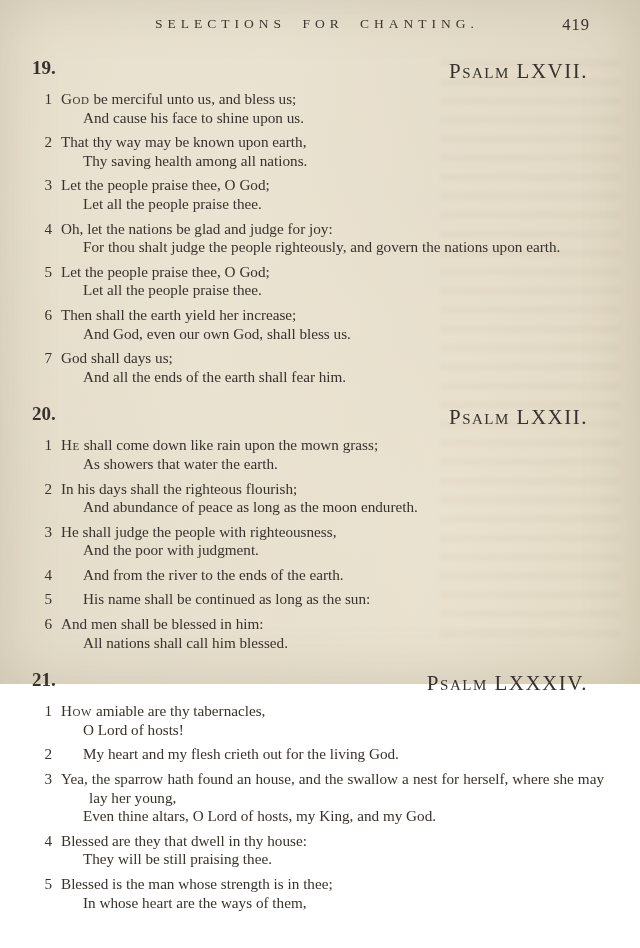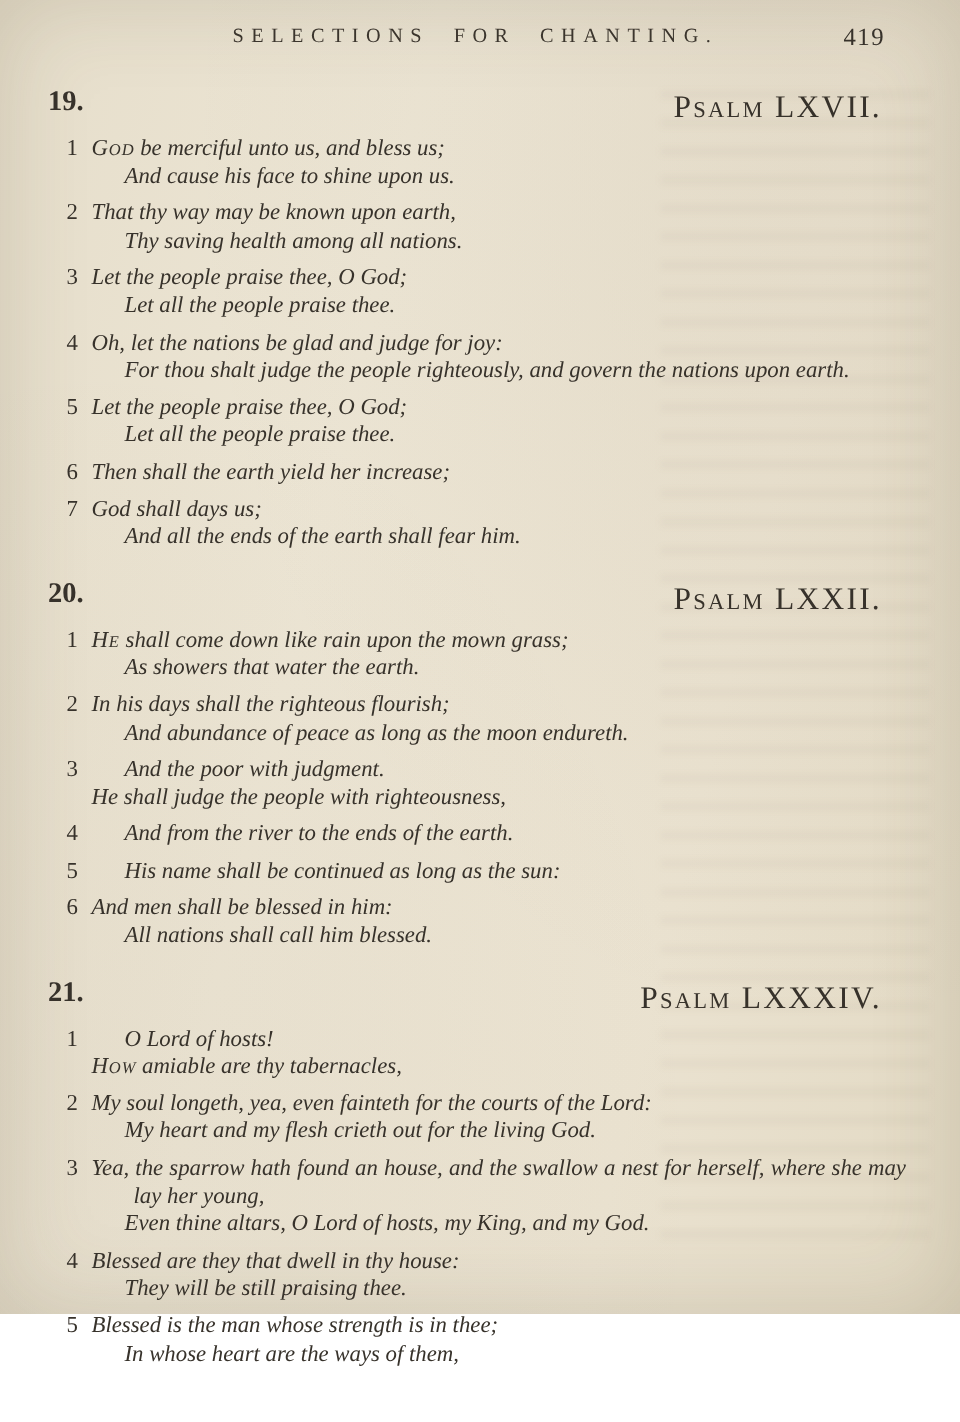--- a/index.html
+++ b/index.html
@@ -8,21 +8,21 @@
   }
   body {
     width: 640px;
     height: 948px;
     overflow: hidden;
     font-family: "Liberation Serif", "DejaVu Serif", serif;
   }
   .page {
     position: relative;
     width: 640px;
-    height: 876px;
+    height: 684px;
     box-sizing: border-box;
     padding: 16px 36px 0 30px;
     background:
       radial-gradient(ellipse at 85% 10%, rgba(120,100,70,0.06), rgba(0,0,0,0) 55%),
       radial-gradient(ellipse at 10% 90%, rgba(120,100,70,0.05), rgba(0,0,0,0) 50%),
       linear-gradient(103deg, #e6decb 0%, #ece5d4 35%, #eae2d0 70%, #e2d9c3 100%);
     color: #37322b;
     box-shadow: inset 0 0 60px rgba(90, 75, 50, 0.18);
   }
   
@@ -90,21 +90,21 @@
     margin-bottom: 6px;
     font-size: 15.2px;
     line-height: 18.6px;
   }
   .verse-number {
     flex: none;
     width: 22px;
     text-align: right;
     margin-right: 9px;
   }
-  .verse-lines { flex: 1; min-width: 0; font-style: italic; }
+  .verse-lines { flex: 1; min-width: 0; }
   .verse-line {
     padding-left: 28px;
     text-indent: -28px;
     text-align: justify;
   }
   .verse-line.cont { margin-left: 22px; }
   .lead {
     font-variant: small-caps;
     letter-spacing: 0.6px;
   }
@@ -155,20 +155,21 @@
           <span class="verse-number">5</span>
           <div class="verse-lines">
             <div class="verse-line first">Let the people praise thee, O God;</div>
             <div class="verse-line cont">Let all the people praise thee.</div>
           </div>
         </div>
         <div class="verse">
           <span class="verse-number">6</span>
           <div class="verse-lines">
             <div class="verse-line first">Then shall the earth yield her increase;</div>
+            <div class="verse-line cont">And God, even our own God, shall bless us.</div>
           </div>
         </div>
         <div class="verse">
           <span class="verse-number">7</span>
           <div class="verse-lines">
             <div class="verse-line first">God shall days us;</div>
             <div class="verse-line cont">And all the ends of the earth shall fear him.</div>
           </div>
         </div>
       </section>
@@ -187,22 +188,22 @@
         <div class="verse">
           <span class="verse-number">2</span>
           <div class="verse-lines">
             <div class="verse-line first">In his days shall the righteous flourish;</div>
             <div class="verse-line cont">And abundance of peace as long as the moon endureth.</div>
           </div>
         </div>
         <div class="verse">
           <span class="verse-number">3</span>
           <div class="verse-lines">
+            <div class="verse-line first">He shall judge the people with righteousness,</div>
             <div class="verse-line cont">And the poor with judgment.</div>
-            <div class="verse-line first">He shall judge the people with righteousness,</div>
           </div>
         </div>
         <div class="verse">
           <span class="verse-number">4</span>
           <div class="verse-lines">
             <div class="verse-line cont">And from the river to the ends of the earth.</div>
           </div>
         </div>
         <div class="verse">
           <span class="verse-number">5</span>
@@ -219,28 +220,27 @@
         </div>
       </section>
       <section class="section">
         <div class="section-heading">
           <span class="section-number">21.</span>
           <span class="section-title">Psalm LXXXIV.</span>
         </div>
         <div class="verse">
           <span class="verse-number">1</span>
           <div class="verse-lines">
+            <div class="verse-line first"><span class="lead">How</span> amiable are thy tabernacles,</div>
             <div class="verse-line cont">O Lord of hosts!</div>
-            <div class="verse-line first"><span class="lead">How</span> amiable are thy tabernacles,</div>
           </div>
         </div>
         <div class="verse">
           <span class="verse-number">2</span>
           <div class="verse-lines">
-            <div class="verse-line first">My soul longeth, yea, even fainteth for the courts of the Lord:</div>
             <div class="verse-line cont">My heart and my flesh crieth out for the living God.</div>
           </div>
         </div>
         <div class="verse">
           <span class="verse-number">3</span>
           <div class="verse-lines">
             <div class="verse-line first">Yea, the sparrow hath found an house, and the swallow a nest for herself, where she may lay her young,</div>
             <div class="verse-line cont">Even thine altars, O Lord of hosts, my King, and my God.</div>
           </div>
         </div>

